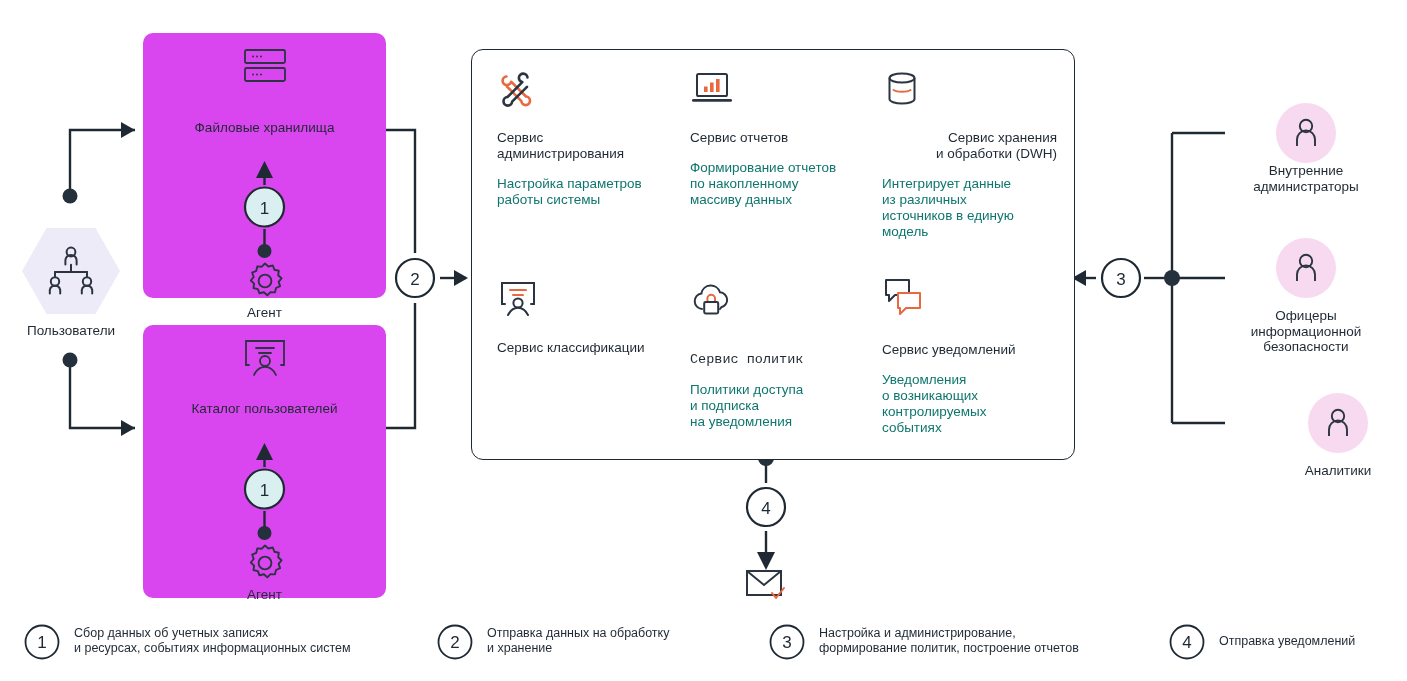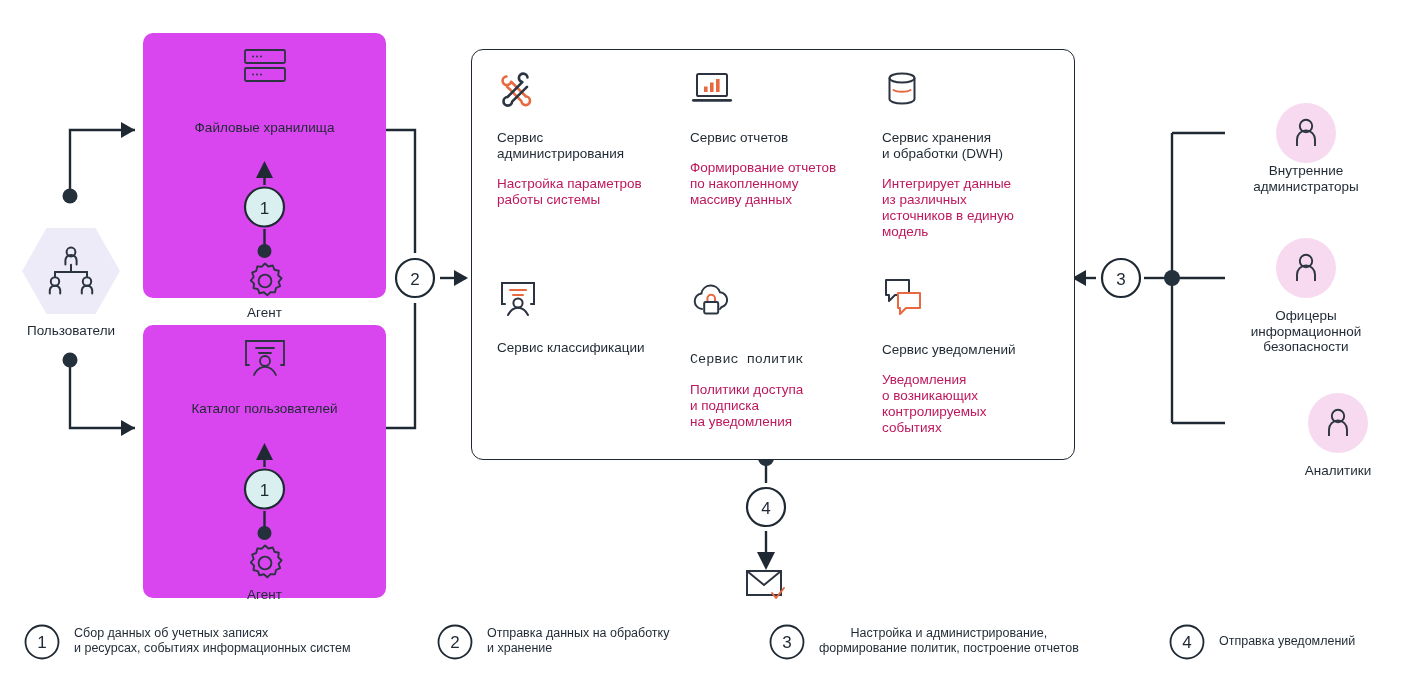--- a/index.html
+++ b/index.html
@@ -4,21 +4,21 @@
 <style>
   html,body{margin:0;padding:0;background:#ffffff;}
   body{
     width:1407px;height:681px;position:relative;overflow:hidden;
     font-family:"Liberation Sans","DejaVu Sans",sans-serif;
     color:#1f2933;
   }
   .abs{position:absolute;}
   .lbl{font-size:13.5px;line-height:15.5px;color:#1f2933;text-align:center;white-space:pre-line;}
   .svc-title{font-size:13.5px;line-height:16px;color:#1f2933;white-space:pre-line;}
-  .svc-desc{font-size:13.5px;line-height:16px;color:#be185d;white-space:pre-line;margin-top:14px;}
+  .svc-desc{font-size:13.5px;line-height:16px;color:#0f766e;white-space:pre-line;margin-top:14px;}
   .legend-text{font-size:12.5px;line-height:15px;color:#1f2933;white-space:pre-line;}
   .num{font-size:17px;fill:#1f2933;font-family:"Liberation Sans","DejaVu Sans",sans-serif;}
   svg{display:block;overflow:visible;}
   .teal-box{background:#d946ef;border-radius:10px;}
   .hex-users{width:98px;height:86px;background:#eeebf8;
      clip-path:polygon(25% 0%,75% 0%,100% 50%,75% 100%,25% 100%,0% 50%);
      display:flex;align-items:center;justify-content:center;}
   .pink-circle{width:60px;height:60px;border-radius:50%;background:#f7daf0;
      display:flex;align-items:center;justify-content:center;}
   .panel{border:1.6px solid #1f2933;border-radius:12px;background:#fff;}
@@ -210,21 +210,21 @@
 </div>
 
 <div class="abs" style="left:882px;top:70px;width:175px;">
   <svg width="40" height="40" viewBox="0 0 40 40">
     <g fill="none" stroke="#2b3440" stroke-width="2">
       <ellipse cx="20" cy="8" rx="12.5" ry="4.6"></ellipse>
       <path d="M7.5,8 L7.5,29 a12.5,4.6 0 0 0 25,0 L32.5,8"></path>
     </g>
     <path d="M11.5,20 C15,22.4 25,22.4 28.5,20" fill="none" stroke="#e8683f" stroke-width="2" stroke-linecap="round"></path>
   </svg>
-  <div class="svc-title" style="margin-top:20px;">Сервис хранения
+  <div class="svc-title" style="margin-top:20px;text-align:right;">Сервис хранения
 и обработки (DWH)</div>
   <div class="svc-desc">Интегрирует данные
 из различных
 источников в единую
 модель</div>
 </div>
 
 <div class="abs" style="left:497px;top:280px;width:175px;">
   <svg width="42" height="40" viewBox="0 0 42 40">
     <g fill="none" stroke="#2b3440" stroke-width="2" stroke-linecap="round">
@@ -327,21 +327,21 @@
   </svg>
   <div class="legend-text" style="margin-left:12px;margin-top:4px;">Отправка данных на обработку
 и хранение</div>
 </div>
 
 <div class="abs" style="left:767px;top:622px;display:flex;align-items:flex-start;">
   <svg width="40" height="40" viewBox="0 0 40 40" style="flex:none;">
     <circle cx="20" cy="20" r="16.5" fill="#fff" stroke="#1f2933" stroke-width="1.8"></circle>
     <text class="num" x="20" y="26" text-anchor="middle">3</text>
   </svg>
-  <div class="legend-text" style="margin-left:12px;margin-top:4px;text-align:center;">Настройка и администрирование,
+  <div class="legend-text" style="margin-left:12px;margin-top:4px;">Настройка и администрирование,
 формирование политик, построение отчетов</div>
 </div>
 
 <div class="abs" style="left:1167px;top:622px;display:flex;align-items:flex-start;">
   <svg width="40" height="40" viewBox="0 0 40 40" style="flex:none;">
     <circle cx="20" cy="20" r="16.5" fill="#fff" stroke="#1f2933" stroke-width="1.8"></circle>
     <text class="num" x="20" y="26" text-anchor="middle">4</text>
   </svg>
   <div class="legend-text" style="margin-left:12px;margin-top:12px;">Отправка уведомлений</div>
 </div>

